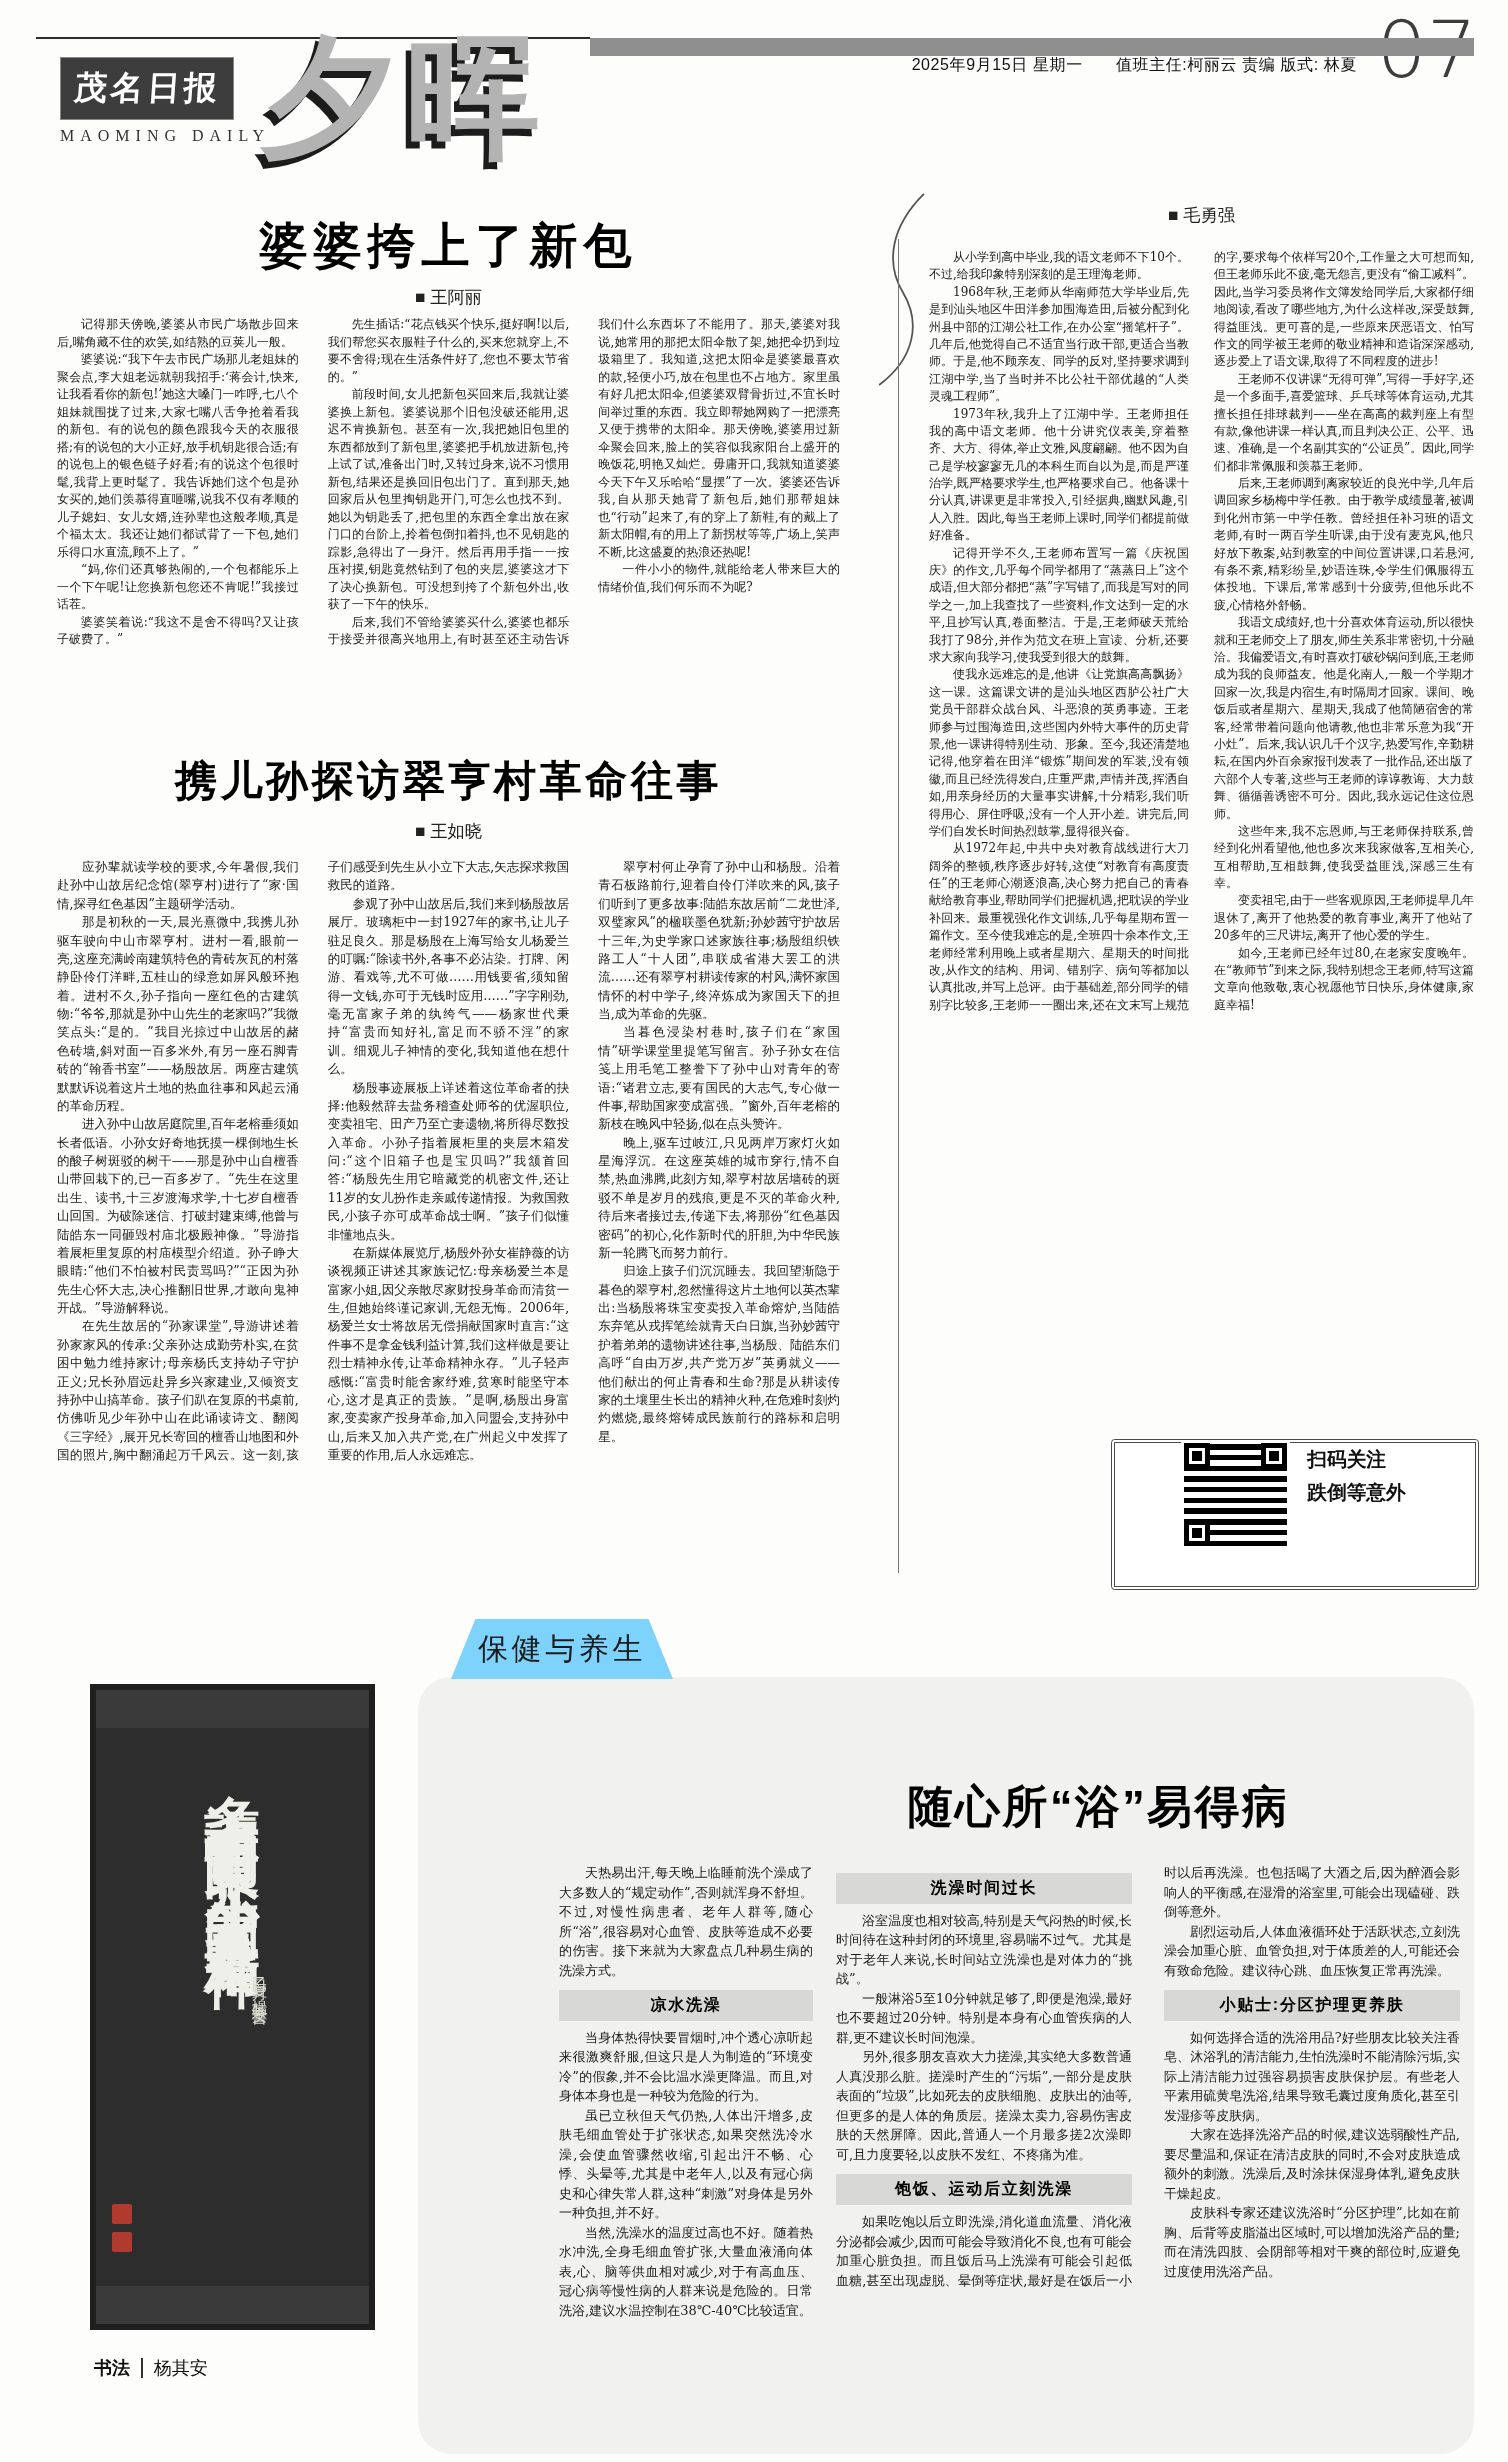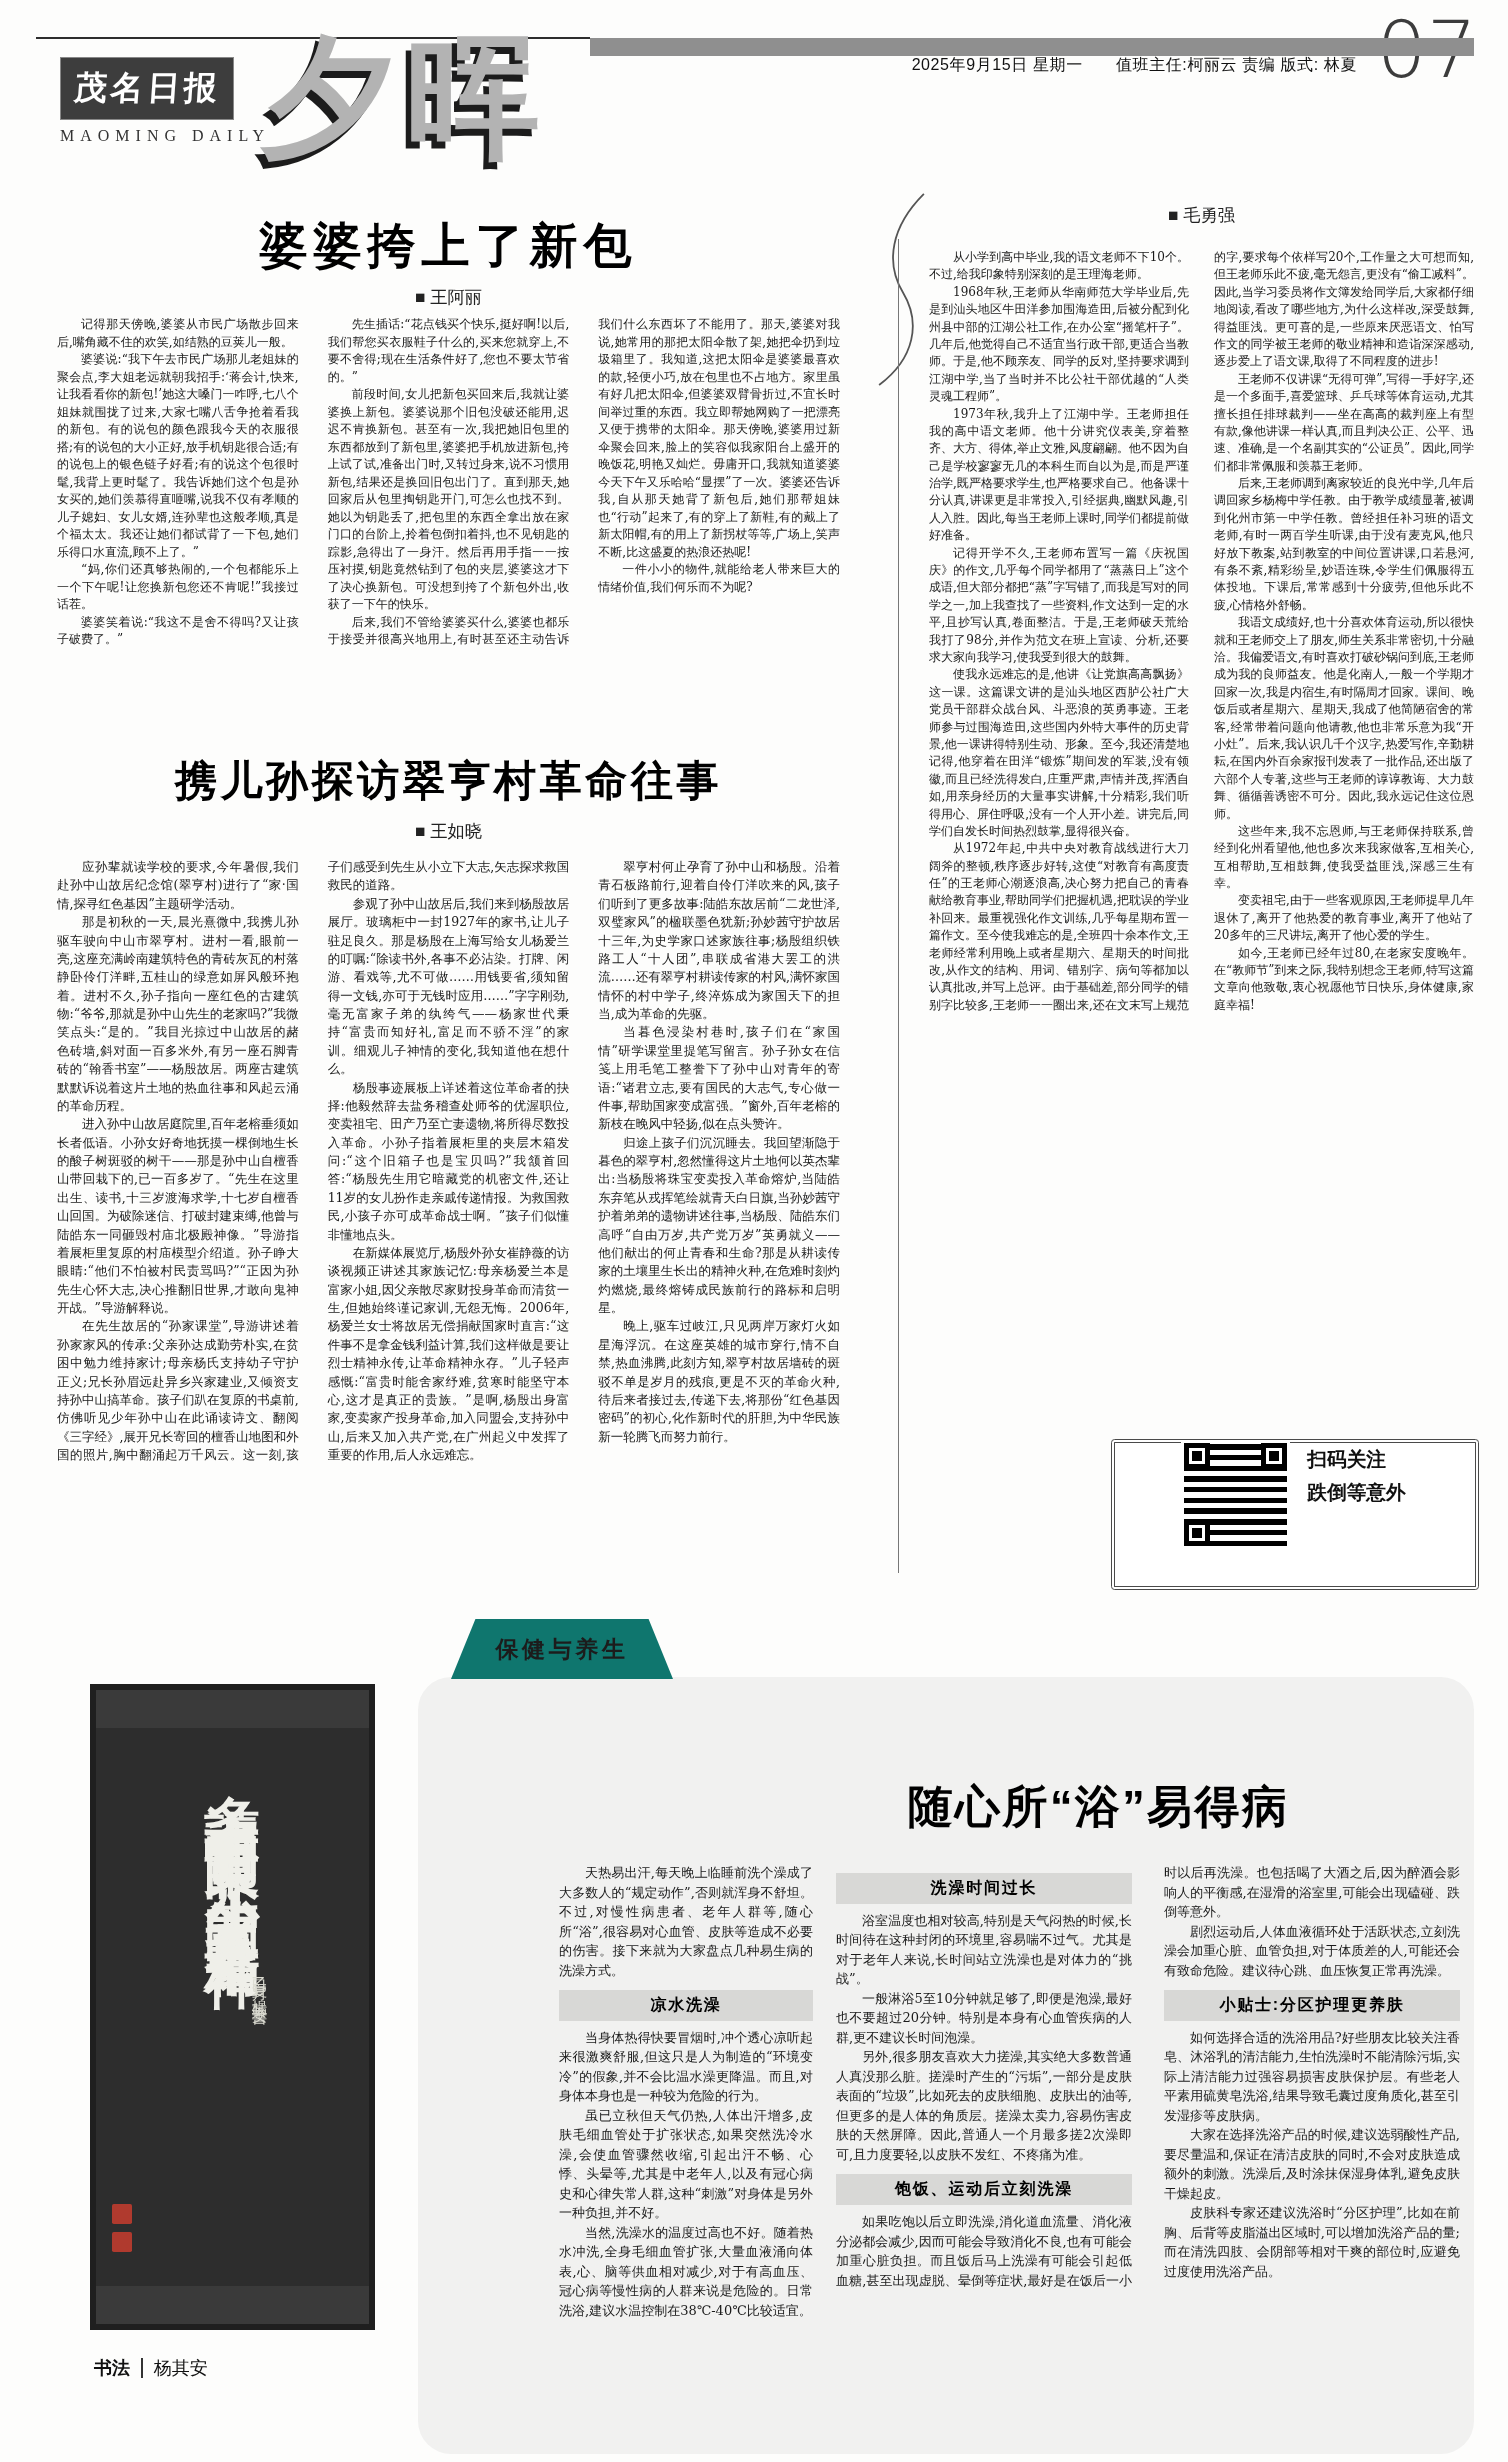--- a/index.html
+++ b/index.html
@@ -58,24 +58,24 @@
           color:#efefe9;font-size:55px;font-family:"DejaVu Serif",serif;font-weight:bold;letter-spacing:10.7px;}
   .callig .sig{writing-mode:vertical-rl;font-size:15.5px;letter-spacing:3.6px;color:#dcdcd2;
           font-weight:normal;margin-top:24px;}
   .seal{width:20px;height:20px;background:#b03a2e;margin:8.4px auto 0 auto;border-radius:1.8px;}
   .callig-caption{position:absolute;top:2356px;left:94px;display:flex;align-items:center;gap:10.7px;
           font-family:"Liberation Sans",sans-serif;font-size:18px;color:#111;}
   .callig-caption .bar{width:2.4px;height:20px;background:#333;}
   
   .health-panel{position:absolute;top:1677px;left:418px;width:1056px;height:777px;background:#f1f1f0;
                 border-radius:33px;}
-  .health-tab{position:absolute;top:1619px;left:451px;width:222px;height:60px;background:#0f766e;
+  .health-tab{position:absolute;top:1619px;left:451px;width:222px;height:60px;background:#7dd3fc;
               clip-path:polygon(11% 0,89% 0,100% 100%,0 100%);display:flex;align-items:center;
-              justify-content:center;font-family:"Liberation Sans",sans-serif;font-weight:bold;
-              font-size:23px;color:#1c1c1c;letter-spacing:3.6px;}
+              justify-content:center;font-family:"Liberation Sans",sans-serif;font-weight:normal;
+              font-size:30px;color:#1c1c1c;letter-spacing:3.6px;}
   .health-title{position:absolute;top:1777px;left:776px;width:645px;text-align:center;
                 font-family:"Liberation Sans",sans-serif;font-weight:bold;font-size:45px;color:#000;
                 letter-spacing:2.4px;}
   .h-col1{position:absolute;top:1863px;left:559px;width:254px;height:568px;overflow:hidden;
           text-align:justify;font-size:13px;line-height:1.5;}
   .h-rest{position:absolute;top:1863px;left:836px;width:624px;height:567px;overflow:hidden;
           column-count:2;column-gap:32px;text-align:justify;font-size:13px;line-height:1.5;}
   .h-col1 .para,.h-rest .para{margin:0;text-indent:2em;}
   .subhead{background:#d8d8d6;color:#000;font-family:"Liberation Sans",sans-serif;font-weight:bold;
            font-size:16px;text-align:center;padding:3.6px 2.4px;margin:9.5px 0 7.2px 0;letter-spacing:1.8px;
@@ -119,22 +119,22 @@
   <div id="a2-body" class="art-body">
       <p class="para">应孙辈就读学校的要求,今年暑假,我们赴孙中山故居纪念馆(翠亨村)进行了“家·国情,探寻红色基因”主题研学活动。</p>
       <p class="para">那是初秋的一天,晨光熹微中,我携儿孙驱车驶向中山市翠亨村。进村一看,眼前一亮,这座充满岭南建筑特色的青砖灰瓦的村落静卧伶仃洋畔,五桂山的绿意如屏风般环抱着。进村不久,孙子指向一座红色的古建筑物:“爷爷,那就是孙中山先生的老家吗?”我微笑点头:“是的。”我目光掠过中山故居的赭色砖墙,斜对面一百多米外,有另一座石脚青砖的“翰香书室”——杨殷故居。两座古建筑默默诉说着这片土地的热血往事和风起云涌的革命历程。</p>
       <p class="para">进入孙中山故居庭院里,百年老榕垂须如长者低语。小孙女好奇地抚摸一棵倒地生长的酸子树斑驳的树干——那是孙中山自檀香山带回栽下的,已一百多岁了。“先生在这里出生、读书,十三岁渡海求学,十七岁自檀香山回国。为破除迷信、打破封建束缚,他曾与陆皓东一同砸毁村庙北极殿神像。”导游指着展柜里复原的村庙模型介绍道。孙子睁大眼睛:“他们不怕被村民责骂吗?”“正因为孙先生心怀大志,决心推翻旧世界,才敢向鬼神开战。”导游解释说。</p>
       <p class="para">在先生故居的“孙家课堂”,导游讲述着孙家家风的传承:父亲孙达成勤劳朴实,在贫困中勉力维持家计;母亲杨氏支持幼子守护正义;兄长孙眉远赴异乡兴家建业,又倾资支持孙中山搞革命。孩子们趴在复原的书桌前,仿佛听见少年孙中山在此诵读诗文、翻阅《三字经》,展开兄长寄回的檀香山地图和外国的照片,胸中翻涌起万千风云。这一刻,孩子们感受到先生从小立下大志,矢志探求救国救民的道路。</p>
       <p class="para">参观了孙中山故居后,我们来到杨殷故居展厅。玻璃柜中一封1927年的家书,让儿子驻足良久。那是杨殷在上海写给女儿杨爱兰的叮嘱:“除读书外,各事不必沾染。打牌、闲游、看戏等,尤不可做……用钱要省,须知留得一文钱,亦可于无钱时应用……”字字刚劲,毫无富家子弟的纨绔气——杨家世代秉持“富贵而知好礼,富足而不骄不淫”的家训。细观儿子神情的变化,我知道他在想什么。</p>
       <p class="para">杨殷事迹展板上详述着这位革命者的抉择:他毅然辞去盐务稽查处师爷的优渥职位,变卖祖宅、田产乃至亡妻遗物,将所得尽数投入革命。小孙子指着展柜里的夹层木箱发问:“这个旧箱子也是宝贝吗?”我颔首回答:“杨殷先生用它暗藏党的机密文件,还让11岁的女儿扮作走亲戚传递情报。为救国救民,小孩子亦可成革命战士啊。”孩子们似懂非懂地点头。</p>
       <p class="para">在新媒体展览厅,杨殷外孙女崔静薇的访谈视频正讲述其家族记忆:母亲杨爱兰本是富家小姐,因父亲散尽家财投身革命而清贫一生,但她始终谨记家训,无怨无悔。2006年,杨爱兰女士将故居无偿捐献国家时直言:“这件事不是拿金钱利益计算,我们这样做是要让烈士精神永传,让革命精神永存。”儿子轻声感慨:“富贵时能舍家纾难,贫寒时能坚守本心,这才是真正的贵族。”是啊,杨殷出身富家,变卖家产投身革命,加入同盟会,支持孙中山,后来又加入共产党,在广州起义中发挥了重要的作用,后人永远难忘。</p>
       <p class="para">翠亨村何止孕育了孙中山和杨殷。沿着青石板路前行,迎着自伶仃洋吹来的风,孩子们听到了更多故事:陆皓东故居前“二龙世泽,双璧家风”的楹联墨色犹新;孙妙茜守护故居十三年,为史学家口述家族往事;杨殷组织铁路工人“十人团”,串联成省港大罢工的洪流……还有翠亨村耕读传家的村风,满怀家国情怀的村中学子,终淬炼成为家国天下的担当,成为革命的先驱。</p>
       <p class="para">当暮色浸染村巷时,孩子们在“家国情”研学课堂里提笔写留言。孙子孙女在信笺上用毛笔工整誊下了孙中山对青年的寄语:“诸君立志,要有国民的大志气,专心做一件事,帮助国家变成富强。”窗外,百年老榕的新枝在晚风中轻扬,似在点头赞许。</p>
+      <p class="para">晚上,驱车过岐江,只见两岸万家灯火如星海浮沉。在这座英雄的城市穿行,情不自禁,热血沸腾,此刻方知,翠亨村故居墙砖的斑驳不单是岁月的残痕,更是不灭的革命火种,待后来者接过去,传递下去,将那份“红色基因密码”的初心,化作新时代的肝胆,为中华民族新一轮腾飞而努力前行。</p>
       <p class="para">归途上孩子们沉沉睡去。我回望渐隐于暮色的翠亨村,忽然懂得这片土地何以英杰辈出:当杨殷将珠宝变卖投入革命熔炉,当陆皓东弃笔从戎挥笔绘就青天白日旗,当孙妙茜守护着弟弟的遗物讲述往事,当杨殷、陆皓东们高呼“自由万岁,共产党万岁”英勇就义——他们献出的何止青春和生命?那是从耕读传家的土壤里生长出的精神火种,在危难时刻灼灼燃烧,最终熔铸成民族前行的路标和启明星。</p>
-      <p class="para">晚上,驱车过岐江,只见两岸万家灯火如星海浮沉。在这座英雄的城市穿行,情不自禁,热血沸腾,此刻方知,翠亨村故居墙砖的斑驳不单是岁月的残痕,更是不灭的革命火种,待后来者接过去,传递下去,将那份“红色基因密码”的初心,化作新时代的肝胆,为中华民族新一轮腾飞而努力前行。</p>
     </div>
 
   <div class="v-rule"></div>
 
   <div class="art-byline" style="top:203px;left:929px;width:545px;">■ 毛勇强</div>
   <div id="a3-body" class="art-body">
       <p class="para">从小学到高中毕业,我的语文老师不下10个。不过,给我印象特别深刻的是王理海老师。</p>
       <p class="para">1968年秋,王老师从华南师范大学毕业后,先是到汕头地区牛田洋参加围海造田,后被分配到化州县中部的江湖公社工作,在办公室“摇笔杆子”。几年后,他觉得自己不适宜当行政干部,更适合当教师。于是,他不顾亲友、同学的反对,坚持要求调到江湖中学,当了当时并不比公社干部优越的“人类灵魂工程师”。</p>
       <p class="para">1973年秋,我升上了江湖中学。王老师担任我的高中语文老师。他十分讲究仪表美,穿着整齐、大方、得体,举止文雅,风度翩翩。他不因为自己是学校寥寥无几的本科生而自以为是,而是严谨治学,既严格要求学生,也严格要求自己。他备课十分认真,讲课更是非常投入,引经据典,幽默风趣,引人入胜。因此,每当王老师上课时,同学们都提前做好准备。</p>
       <p class="para">记得开学不久,王老师布置写一篇《庆祝国庆》的作文,几乎每个同学都用了“蒸蒸日上”这个成语,但大部分都把“蒸”字写错了,而我是写对的同学之一,加上我查找了一些资料,作文达到一定的水平,且抄写认真,卷面整洁。于是,王老师破天荒给我打了98分,并作为范文在班上宣读、分析,还要求大家向我学习,使我受到很大的鼓舞。</p>

